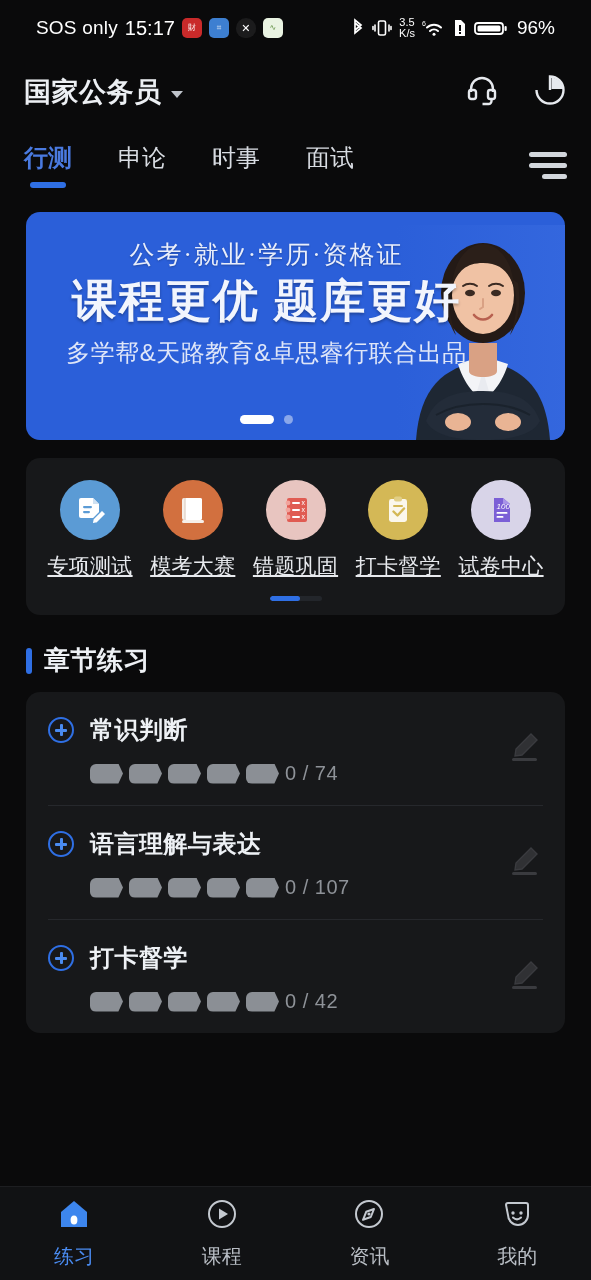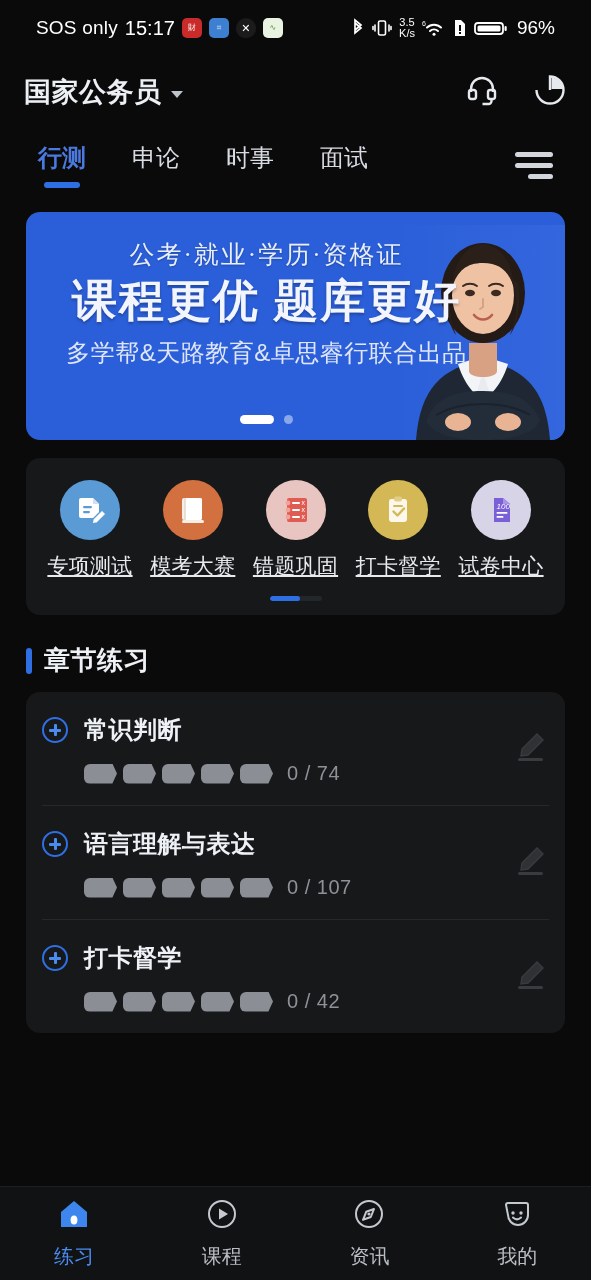--- a/index.html
+++ b/index.html
@@ -38,21 +38,21 @@
     justify-content:space-between; padding:0 24px;
   }
   .hdr-title-wrap{ display:flex; align-items:center; gap:9px; }
   .hdr-title{ font-size:27px; font-weight:700; color:#eceff3; letter-spacing:.5px;}
   .caret{ width:0;height:0;border-left:6px solid transparent;border-right:6px solid transparent;
     border-top:7px solid #bfc4cb; margin-top:4px;}
   .hdr-icons{ display:flex; align-items:center; gap:34px; }
 
   
   .tabs{
-    height:74px; display:flex; align-items:center; padding:0 38px;
+    height:74px; display:flex; align-items:center; padding:0 24px;
     position:relative;
   }
   .tablist{ display:flex; align-items:flex-start; gap:46px; flex:1;}
   .tab{ position:relative; padding-bottom:14px; }
   .tab-label{ font-size:24px; color:#d8dce2; font-weight:500; }
   .tab.active .tab-label{ color:#4a7ae0; font-weight:700; }
   .tab-underline{
     position:absolute; left:50%; transform:translateX(-50%);
     bottom:0; width:36px; height:6px; border-radius:3px; background:#2f6fe4;
   }
@@ -119,36 +119,36 @@
   
   .sect{
     margin:28px 26px 0 26px; display:flex; align-items:center; gap:12px;
   }
   .sect-bar{ width:6px; height:26px; border-radius:3px; background:#2f6fe4; }
   .sect-title{ font-size:26px; font-weight:700; color:#eef1f5; letter-spacing:.5px;}
 
   
   .chapters{
     margin:14px 26px 0 26px; background:#17181a; border-radius:14px;
-    padding:0 16px; overflow:hidden;text-align:center;
+    padding:0 22px; overflow:hidden;text-align:center;
   }
   .chap{ padding:22px 0 20px 0; position:relative; }
   .chap + .chap{ border-top:1px solid #26282c; }
   .chap-head{ display:flex; align-items:center; gap:16px; }
   .plus-circle{
     width:26px; height:26px; border-radius:50%; border:2px solid #2f6fe4;
     position:relative; flex:none;
   }
   .plus-circle:before, .plus-circle:after{
     content:""; position:absolute; background:#4a8bf0; border-radius:1px;
   }
   .plus-circle:before{ left:5px; right:5px; top:10px; height:2.5px; }
   .plus-circle:after{ top:5px; bottom:5px; left:10px; width:2.5px; }
   .chap-name{ font-size:24px; font-weight:700; color:#eef1f5; letter-spacing:.5px;}
-  .chap-prog{ display:flex; align-items:center; gap:14px; margin:16px 0 0 42px; }
+  .chap-prog{ display:flex; align-items:center; gap:6px; margin:16px 0 0 42px; }
   .segs{ display:flex; gap:6px; }
   .seg{
     width:33px; height:20px; background:#8b8f95;
     border-radius:6px 3px 3px 6px;
     clip-path:polygon(0 0, 86% 0, 100% 50%, 86% 100%, 0 100%);
   }
   .chap-count{ font-size:20px; color:#8e9298; letter-spacing:.5px;}
   .chap-pencil{ position:absolute; right:-4px; top:50%; transform:translateY(-50%); }
 
   

